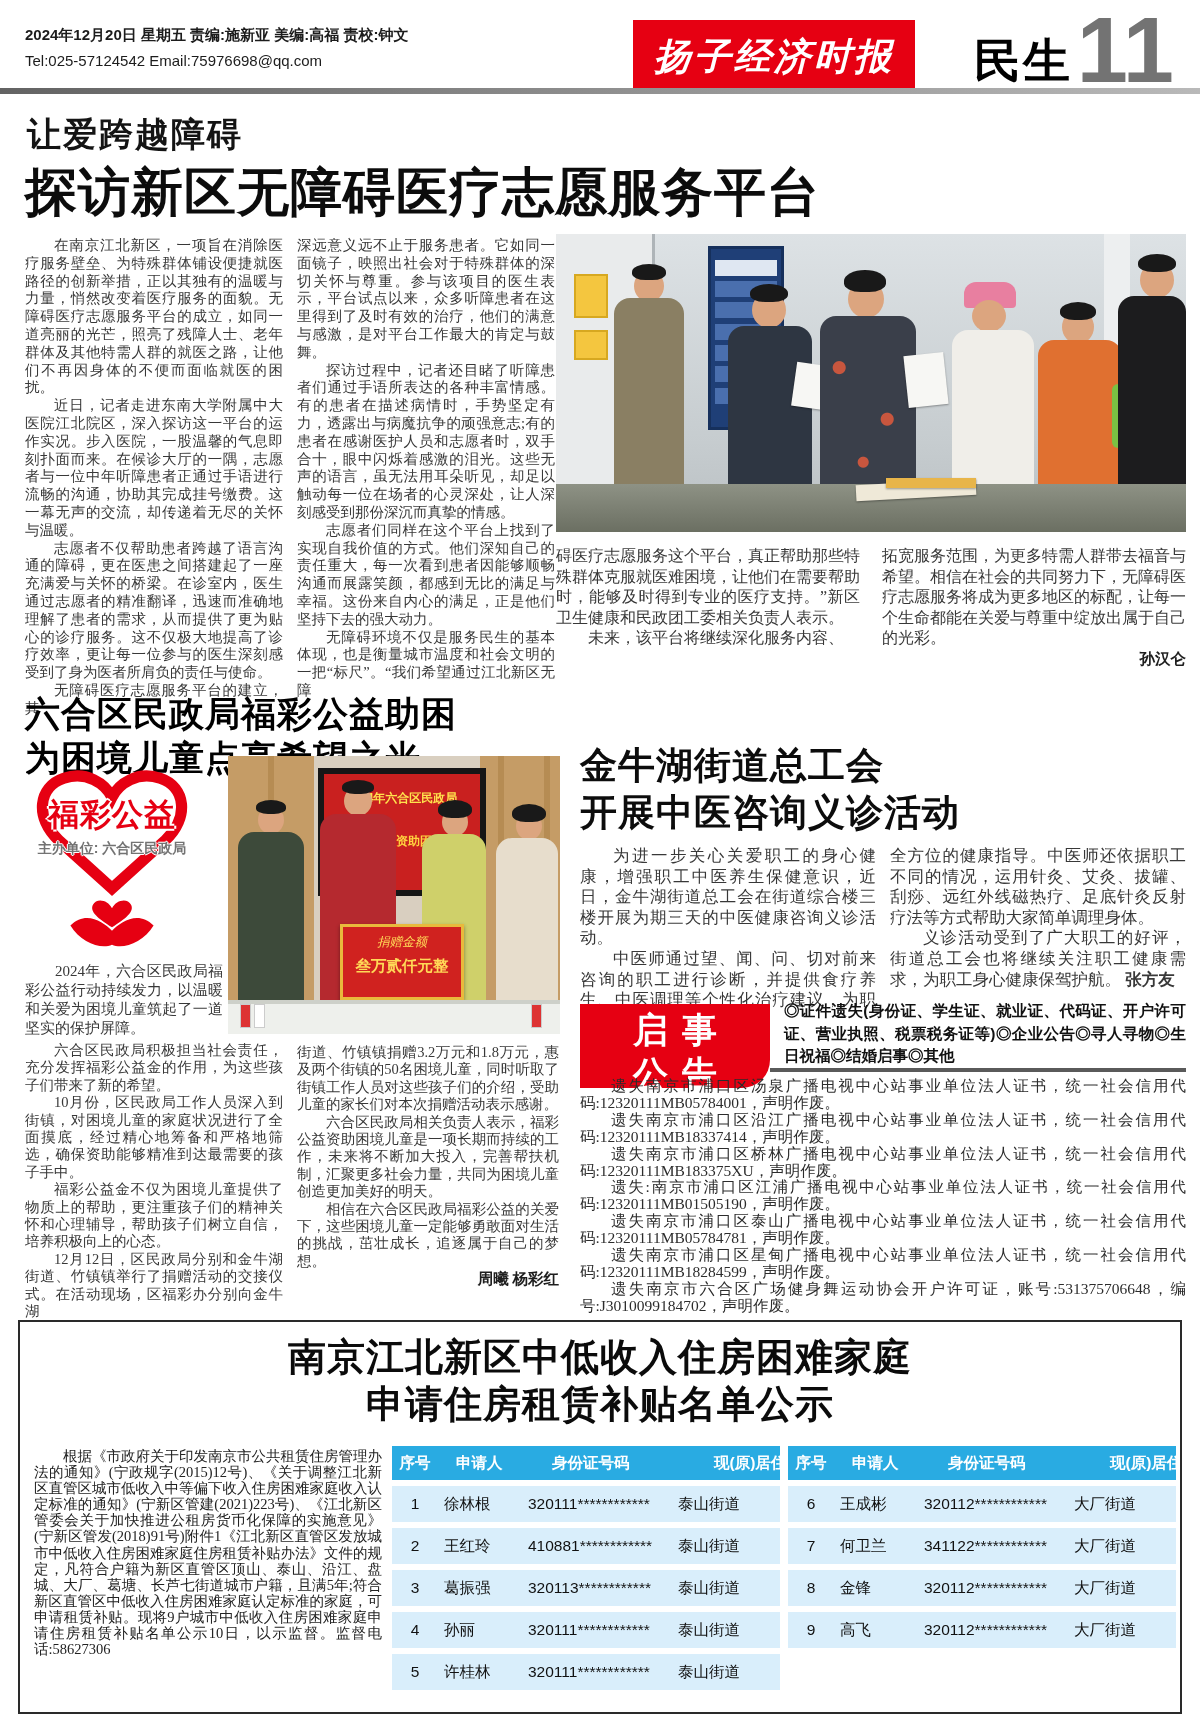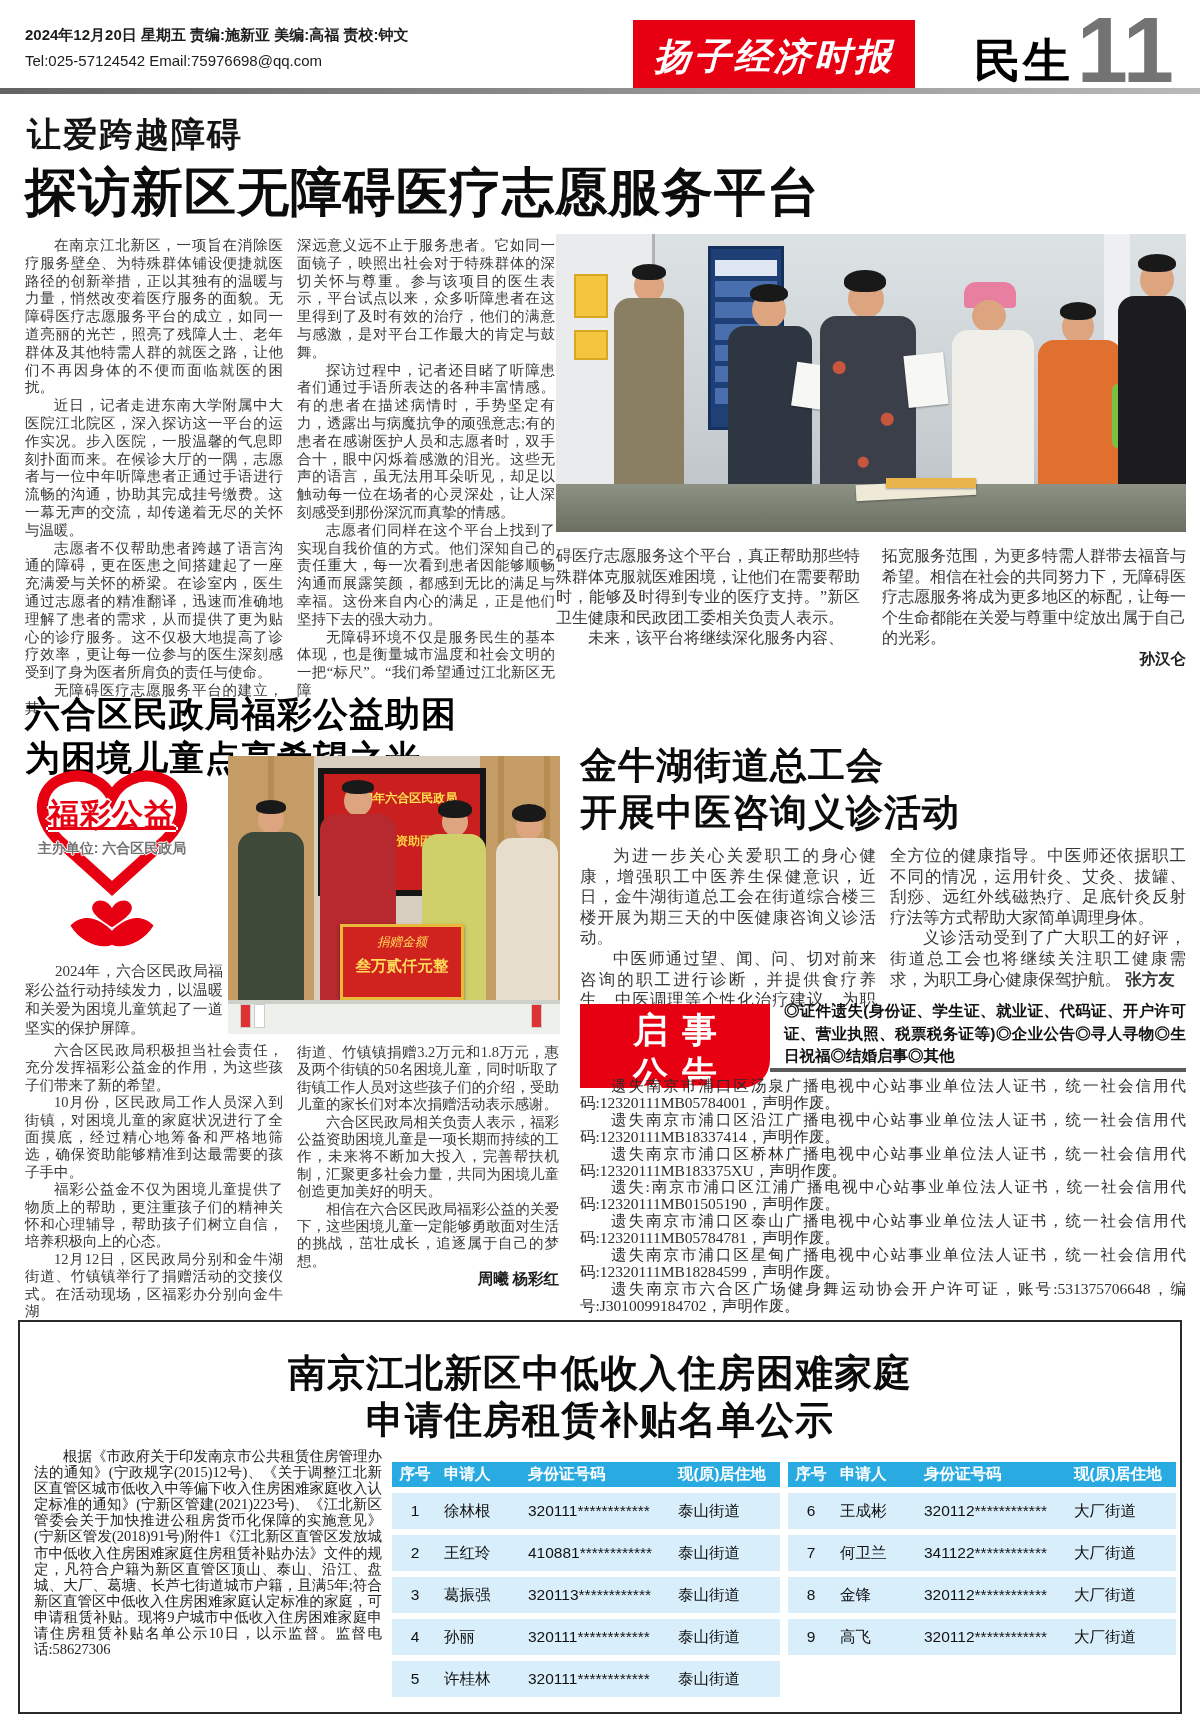--- a/index.html
+++ b/index.html
@@ -61,22 +61,22 @@
   .nrule{background:#5a5a5a;height:4px;}
   .nitem{margin:0;text-indent:2em;text-align:justify;font-size:15.5px;line-height:16.9px;color:#2c2c2c;}
   
   .hbox{border:2px solid #2a2a2a;background:#fff;}
   .htitle{font-family:"Liberation Sans",sans-serif;font-weight:900;font-size:38px;color:#0b0b0b;
           text-align:center;line-height:47px;letter-spacing:1px;}
   .hintro{font-size:14.5px;line-height:16.1px;color:#222;}
   .tbl{position:absolute;top:0;}
   .trow{display:grid;grid-template-columns:46px 84px 150px 1fr;height:36px;margin-top:6px;background:#d9eefb;
         font-family:"Liberation Sans",sans-serif;font-size:15.5px;color:#111;align-items:center;}
-  .thead{display:grid;grid-template-columns:46px 84px 150px 1fr;height:25px;background:#29abe2;color:#fff;
-         font-family:"Liberation Sans",sans-serif;font-weight:700;font-size:15.5px;align-items:center;margin-top:16px;}
+  .thead{display:grid;grid-template-columns:46px 84px 150px 1fr;height:34px;background:#29abe2;color:#fff;
+         font-family:"Liberation Sans",sans-serif;font-weight:700;font-size:15.5px;align-items:center;margin-top:0;gap:12px;}
   .tc{padding-left:6px;white-space:nowrap;overflow:hidden;}
   .tc.c{text-align:center;padding-left:0;}
 </style>
 </head>
 <body>
 
 <div class="page">
 
   <div class="abs hdr-line" style="left:25px;top:26px;">2024年12月20日  星期五  责编:施新亚  美编:高福  责校:钟文</div>
   <div class="abs hdr-line" style="left:25px;top:52px;font-weight:500;">Tel:025-57124542   Email:75976698@qq.com</div>
@@ -154,21 +154,21 @@
 
   <div class="abs headline2" style="left:25px;top:692px;width:540px;">
     <div>六合区民政局福彩公益助困</div>
     <div>为困境儿童点亮希望之光</div>
   </div>
 
   <div class="abs" style="left:26px;top:768px;width:172px;height:192px;">
     <svg viewBox="0 0 200 150" width="172" height="129" style="position:absolute;left:0;top:0;">
       <path d="M100 140 L38 84 C10 58 14 22 44 12 C70 3 92 18 100 34 C108 18 130 3 156 12 C186 22 190 58 162 84 Z" fill="#ffffff" stroke="#e60012" stroke-width="13"></path>
     </svg>
-    <div class="fc-title" style="top:26px;text-decoration:underline;">福彩公益</div>
+    <div class="fc-title" style="top:26px;">福彩公益</div>
     <div class="fc-sub" style="top:72px;">主办单位: 六合区民政局</div>
     <svg viewBox="0 0 120 70" width="104" height="62" style="position:absolute;left:34px;top:124px;">
       <path d="M60 18 C55 8 42 6 38 14 C34 22 44 30 60 40 C76 30 86 22 82 14 C78 6 65 8 60 18 Z" fill="#e60012"></path>
       <path d="M12 38 C30 20 50 34 60 44 C70 34 90 20 108 38 C96 58 72 66 60 60 C48 66 24 58 12 38 Z" fill="#e60012"></path>
     </svg>
   </div>
 
   <div class="abs photo" style="left:228px;top:756px;width:332px;height:278px;">
     <div class="wood"></div>
     <div class="abs" style="left:86px;top:0;width:166px;height:278px;background:#d9cfc0;"></div>
@@ -239,21 +239,21 @@
     <p class="nitem">遗失南京市浦口区汤泉广播电视中心站事业单位法人证书，统一社会信用代码:12320111MB05784001，声明作废。</p>
     <p class="nitem">遗失南京市浦口区沿江广播电视中心站事业单位法人证书，统一社会信用代码:12320111MB18337414，声明作废。</p>
     <p class="nitem">遗失南京市浦口区桥林广播电视中心站事业单位法人证书，统一社会信用代码:12320111MB183375XU，声明作废。</p>
     <p class="nitem">遗失:南京市浦口区江浦广播电视中心站事业单位法人证书，统一社会信用代码:12320111MB01505190，声明作废。</p>
     <p class="nitem">遗失南京市浦口区泰山广播电视中心站事业单位法人证书，统一社会信用代码:12320111MB05784781，声明作废。</p>
     <p class="nitem">遗失南京市浦口区星甸广播电视中心站事业单位法人证书，统一社会信用代码:12320111MB18284599，声明作废。</p>
     <p class="nitem">遗失南京市六合区广场健身舞运动协会开户许可证，账号:531375706648，编号:J3010099184702，声明作废。</p>
   </div>
 
   <div class="abs hbox" style="left:18px;top:1320px;width:1160px;height:390px;">
-    <div class="htitle" style="margin-top:28px;font-family:Liberation Serif, serif;">南京江北新区中低收入住房困难家庭</div>
+    <div class="htitle" style="margin-top:12px;font-family:Liberation Serif, serif;">南京江北新区中低收入住房困难家庭</div>
     <div class="htitle">申请住房租赁补贴名单公示</div>
 
     <div class="abs hintro jp" style="left:14px;top:126px;width:348px;">根据《市政府关于印发南京市公共租赁住房管理办法的通知》(宁政规字(2015)12号)、《关于调整江北新区直管区城市低收入中等偏下收入住房困难家庭收入认定标准的通知》(宁新区管建(2021)223号)、《江北新区管委会关于加快推进公租房货币化保障的实施意见》(宁新区管发(2018)91号)附件1《江北新区直管区发放城市中低收入住房困难家庭住房租赁补贴办法》文件的规定，凡符合户籍为新区直管区顶山、泰山、沿江、盘城、大厂、葛塘、长芦七街道城市户籍，且满5年;符合新区直管区中低收入住房困难家庭认定标准的家庭，可申请租赁补贴。现将9户城市中低收入住房困难家庭申请住房租赁补贴名单公示10日，以示监督。监督电话:58627306</div>
 
     <div class="tbl" style="left:372px;top:124px;width:388px;">
       <div class="thead">
         <div class="tc c">序号</div>
         <div class="tc">申请人</div>
         <div class="tc">身份证号码</div>
         <div class="tc">现(原)居住地</div>

